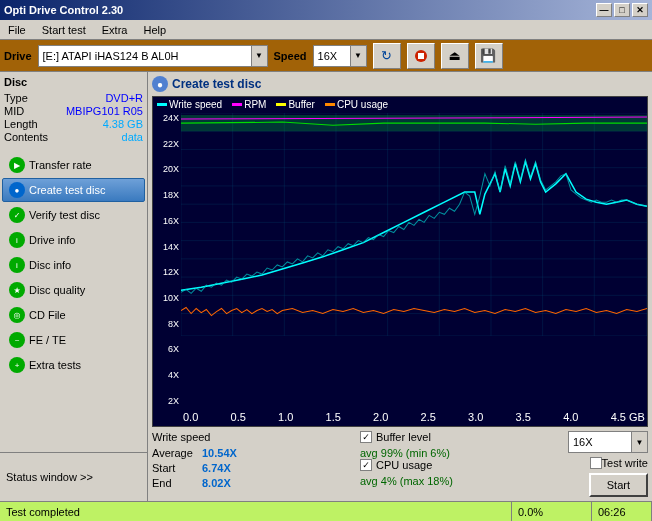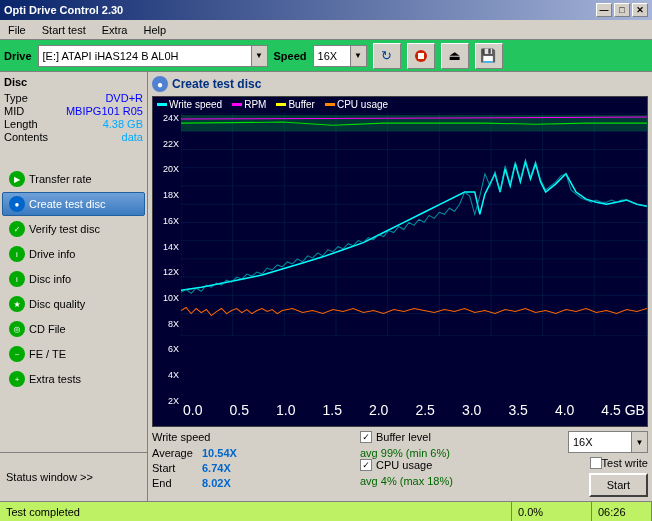--- a/index.html
+++ b/index.html
@@ -47,21 +47,21 @@
       border-bottom: 1px solid #808080;
     }
     .menu-item {
       padding: 2px 4px;
       cursor: pointer;
       font-size: 11px;
     }
     
     
     .drive-bar {
-      background: #22c55e;
+      background: #a16207;
       height: 32px;
       display: flex;
       align-items: center;
       padding: 2px 4px;
       gap: 6px;
       border-bottom: 1px solid #808080;
     }
     .drive-label { font-weight: bold; font-size: 11px; }
     .speed-label { font-weight: bold; }
     .toolbar-btn {
@@ -84,21 +84,20 @@
       height: calc(521px - 20px - 20px - 32px - 20px);
     }
     
     
     .sidebar {
       width: 148px;
       background: #d4d0c8;
       border-right: 1px solid #808080;
       display: flex;
       flex-direction: column;
-      gap: 14px;
     }
     .disc-section {
       padding: 4px;
     }
     .disc-title {
       font-weight: bold;
       font-size: 11px;
       margin-bottom: 4px;
     }
     .disc-info-grid {
@@ -218,29 +217,29 @@
       justify-content: space-between;
       align-items: flex-end;
       padding-right: 2px;
       color: white;
       font-size: 9px;
     }
     
     
     .x-axis {
       position: absolute;
-      bottom: 8px;
+      bottom: 1px;
       left: 28px;
       right: 0;
       height: 16px;
       display: flex;
       justify-content: space-between;
       align-items: center;
       color: white;
-      font-size: 14px;
+      font-size: 11px;
       padding: 0 2px;
     }
     
     
     .chart-svg {
       position: absolute;
       left: 28px;
       top: 16px;
       right: 0;
       bottom: 16px;

